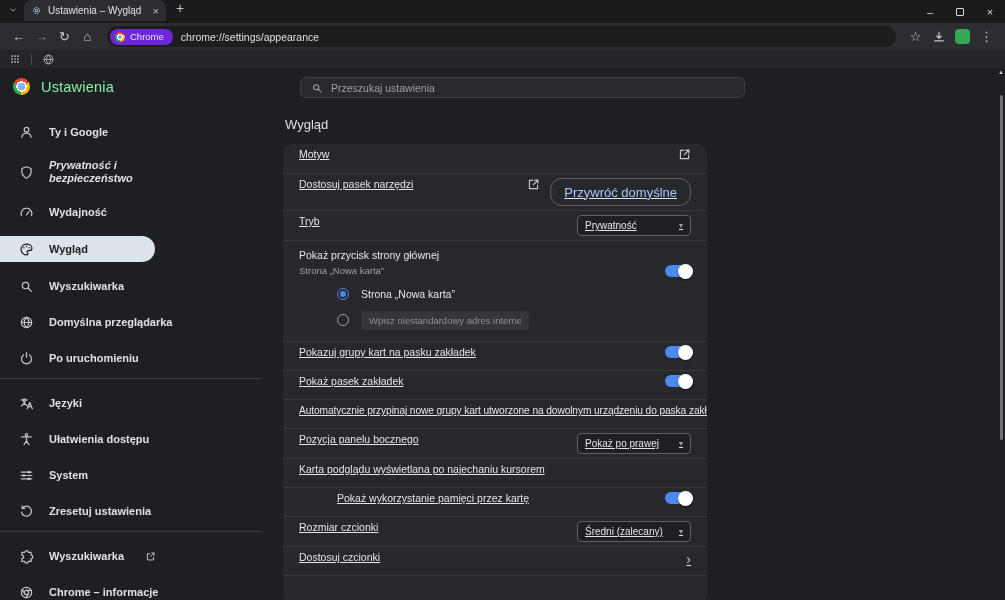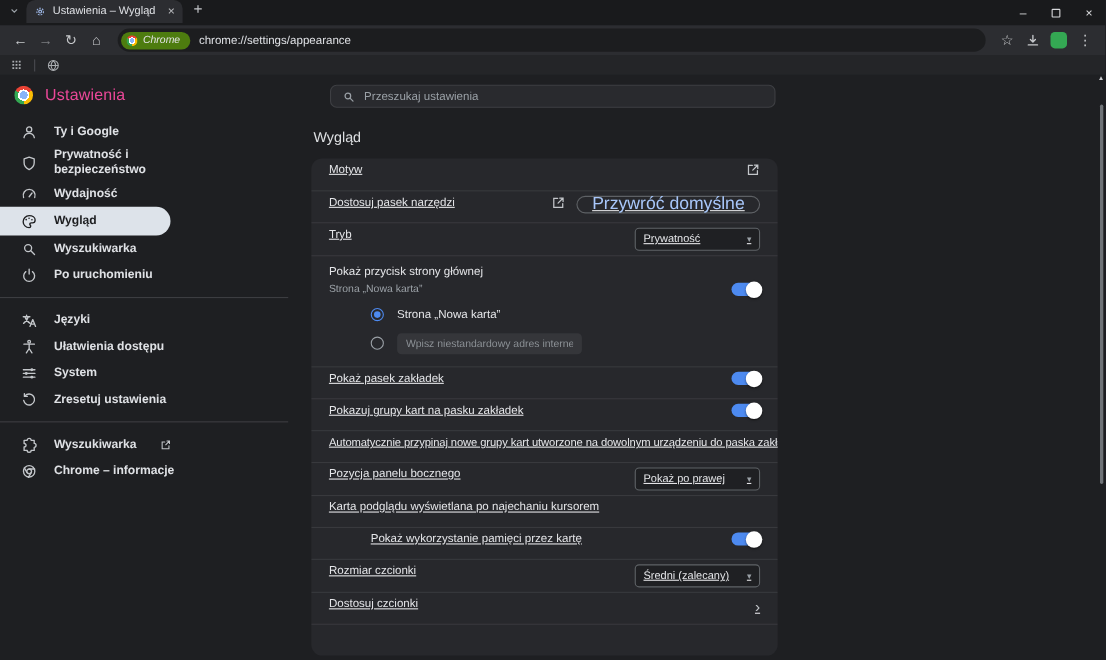--- a/index.html
+++ b/index.html
@@ -21,50 +21,50 @@
   .newtab-btn { font-size:14px; color:#c2c4c8; margin:0 0 3px 10px; }
   .win-controls { margin-left:auto; display:flex; align-items:center; height:100%; }
   .win-btn { width:30px; height:100%; display:flex; align-items:center; justify-content:center; color:#d8d9db; font-size:11px; }
   .win-max-box { width:8px; height:8px; border:1px solid #d8d9db; border-radius:1px; }
 
   
   .toolbar { position:absolute; top:23px; left:0; right:0; height:27px; background:#2c2d31; display:flex; align-items:center; padding:0 8px; gap:2px; }
   .tb-btn { width:21px; height:21px; display:flex; align-items:center; justify-content:center; font-size:13px; color:#c7c9cc; flex:none; }
   .tb-btn.dim { color:#7b7d81; }
   .omnibox { flex:1; height:21px; margin:0 7px; background:#1c1d1f; border-radius:11px; display:flex; align-items:center; gap:8px; padding:0 12px 0 3px; min-width:0; }
-  .chip { height:16px; background:#4d7c0f; border-radius:8px; display:flex; align-items:center; gap:5px; padding:0 9px 0 5px; font-size:9.5px; color:#e3e3e6; flex:none;font-style:italic; }
+  .chip { height:16px; background:#6d28d9; border-radius:8px; display:flex; align-items:center; gap:5px; padding:0 9px 0 5px; font-size:9.5px; color:#e3e3e6; flex:none; }
   .chrome-logo { width:10px; height:10px; border-radius:50%;
     background:
       radial-gradient(circle at center, #8ab4f8 0 30%, #fff 30% 43%, rgba(0,0,0,0) 43%),
       conic-gradient(from 60deg, #fbbc04 0 120deg, #34a853 0 240deg, #ea4335 0 360deg); }
   .url { font-size:10.5px; color:#dfe1e5; white-space:nowrap; overflow:hidden; }
   .avatar { width:15px; height:15px; border-radius:4px; background:#34a853; margin:0 4px; flex:none; }
 
   
   .bookmarksbar { position:absolute; top:50px; left:0; right:0; height:18px; background:#242528; display:flex; align-items:center; gap:10px; padding:0 9px; }
   .bm-ic { color:#a9acb0; }
   .bm-sep { width:1px; height:11px; background:#4a4b4f; }
 
   
   .brand { position:absolute; top:78px; left:13px; display:flex; align-items:center; gap:11px; }
   .brand-logo { width:17px; height:17px; border-radius:50%;
     background:
       radial-gradient(circle at center, #8ab4f8 0 30%, #fff 30% 43%, rgba(0,0,0,0) 43%),
       conic-gradient(from 60deg, #fbbc04 0 120deg, #34a853 0 240deg, #ea4335 0 360deg); }
-  .brand-title { font-size:14.5px; color:#ec4899; letter-spacing:.2px; }
-  .searchbar { position:absolute; top:77px; left:300px; width:405px; height:21px; background:#292a2e; border:1px solid #3e3f43; border-radius:6px; display:flex; align-items:center; gap:8px; padding:0 10px; }
+  .brand-title { font-size:14.5px; color:#86efac; letter-spacing:.2px; }
+  .searchbar { position:absolute; top:77px; left:300px; width:445px; height:21px; background:#292a2e; border:1px solid #3e3f43; border-radius:6px; display:flex; align-items:center; gap:8px; padding:0 10px; }
   .search-ic { color:#9aa0a6; flex:none; }
   .search-input { flex:1; background:transparent; border:none; outline:none; font-size:10.5px; color:#e3e3e6; font-family:"Liberation Sans", sans-serif; }
   .search-input::placeholder { color:#9aa0a6; }
 
   
   .nav { position:absolute; top:108px; left:0; width:262px; }
-  .nav-item { height:24px; display:flex; align-items:center; gap:15px; padding-left:19px; font-size:11px; font-weight:bold; color:#dfe1e5; }
+  .nav-item { height:24px; display:flex; align-items:center; gap:15px; padding-left:19px; font-size:11px; font-weight:bold; color:#dfe1e5;margin-top:12px; }
   .nav-item.two-line { height:32px; }
-  .nav-item.two-line .nav-label { line-height:1.15; }
+  .nav-item.two-line .nav-label { line-height:1.15;font-style:italic; }
   .nav-item.selected { width:155px; height:26px; background:#dde3ea; color:#1d1e20; border-radius:0 16px 16px 0; }
   .nav-ic { width:15px; height:15px; flex:none; color:#c3c6ca; }
   .nav-item.selected .nav-ic { color:#1d1e20; }
   .nav-ic svg { width:15px; height:15px; fill:none; stroke:currentColor; stroke-width:1.3; stroke-linecap:round; stroke-linejoin:round; }
   .nav-divider { border-top:1px solid #3c3d41; margin:8px 0; }
   .ext-ic { width:11px; height:11px; color:#c3c6ca; margin-left:6px; }
   .ext-ic svg { width:11px; height:11px; fill:none; stroke:currentColor; stroke-width:1.4; stroke-linecap:round; }
 
   
   .main { position:absolute; left:283px; top:110px; width:424px; }
@@ -76,21 +76,21 @@
   .row-label.tight { font-size:10.2px; white-space:nowrap; letter-spacing:-0.1px; }
   .sub { display:block; font-size:9.5px; color:#9aa0a6; margin-top:2px; }
   .indent { padding-left:54px; }
 
   .tgl { position:relative; width:26px; height:12px; border-radius:7px; background:#4d8af0; flex:none; margin-left:6px; }
   .tgl::after { content:""; position:absolute; right:-2px; top:-1.5px; width:15px; height:15px; border-radius:50%; background:#fff; box-shadow:0 1px 2px rgba(0,0,0,.55); }
 
   .select { min-width:114px; height:21px; border:1px solid #5f6periphery367; border:1px solid #5f6367; border-radius:4px; background:#1f2023; display:flex; align-items:center; justify-content:space-between; gap:8px; padding:0 7px; font-size:10px; color:#e4e5e8; flex:none; }
   .caret { font-size:8px; color:#9aa0a6; }
 
-  .btn-outline { height:16px; padding:0 13px; border:1px solid #5e6165; border-radius:12px; background:transparent; color:#a8c7fa; font-size:16px; font-family:"Liberation Sans", sans-serif; display:flex; align-items:center; flex:none; }
+  .btn-outline { height:28px; padding:0 13px; border:1px solid #5e6165; border-radius:12px; background:transparent; color:#a8c7fa; font-size:13px; font-family:"Liberation Sans", sans-serif; display:flex; align-items:center; flex:none; }
 
   .open-ic { width:13px; height:13px; color:#c3c6ca; flex:none; }
   .open-ic svg { width:13px; height:13px; fill:none; stroke:currentColor; stroke-width:1.4; stroke-linecap:round; }
   .chev { color:#c3c6ca; font-size:14px; flex:none; }
 
   .stack { padding:0 16px; border-top:1px solid #38393d; }
   .stack-head { display:flex; align-items:flex-end; gap:10px; min-height:40px; padding:4px 0; }
   .stack-head .row-label { padding:0; }
   .radio-row { display:flex; align-items:center; gap:12px; min-height:26px; padding:2px 0 2px 38px; }
   .radio { position:relative; width:12px; height:12px; border-radius:50%; border:1.5px solid #9aa0a6; flex:none; }
@@ -229,20 +229,29 @@
         <svg viewBox="0 0 16 16">
           <circle cx="7" cy="7" r="3.4"></circle>
           <path d="M9.6 9.6l3.6 3.6"></path>
         </svg>
       </span>
     <span class="nav-label">Wyszukiwarka</span>
   </div>
   <div class="nav-item">
     <span class="nav-ic">
         <svg viewBox="0 0 16 16">
+          <circle cx="8" cy="8" r="5.5"></circle>
+          <path d="M2.5 8h11M8 2.5c-3.4 3.3-3.4 7.7 0 11M8 2.5c3.4 3.3 3.4 7.7 0 11"></path>
+        </svg>
+      </span>
+    <span class="nav-label">Domyślna przeglądarka</span>
+  </div>
+  <div class="nav-item">
+    <span class="nav-ic">
+        <svg viewBox="0 0 16 16">
           <path d="M8 1.8v4.7M4.8 4.2a5.3 5.3 0 1 0 6.4 0"></path>
         </svg>
       </span>
     <span class="nav-label">Po uruchomieniu</span>
   </div>
 
   <div class="nav-divider"></div>
 
   <div class="nav-item">
     <span class="nav-ic">
@@ -357,26 +366,26 @@
         <span class="radio-label">Strona „Nowa karta”</span>
       </div>
       <div class="radio-row">
         <span class="radio"></span>
         <input class="url-input" placeholder="Wpisz niestandardowy adres internetowy" style="">
       </div>
       <div class="stack-pad"></div>
     </div>
 
     <div class="row">
+      <span class="row-label">Pokazuj grupy kart na pasku zakładek</span>
+      <span class="tgl"></span>
+    </div>
+
+    <div class="row">
       <span class="row-label">Pokaż pasek zakładek</span>
-      <span class="tgl"></span>
-    </div>
-
-    <div class="row">
-      <span class="row-label">Pokazuj grupy kart na pasku zakładek</span>
       <span class="tgl"></span>
     </div>
 
     <div class="row">
       <span class="row-label tight">Automatycznie przypinaj nowe grupy kart utworzone na dowolnym urządzeniu do paska zakładek</span>
 
     </div>
 
     <div class="row">
       <span class="row-label">Pozycja panelu bocznego</span>

